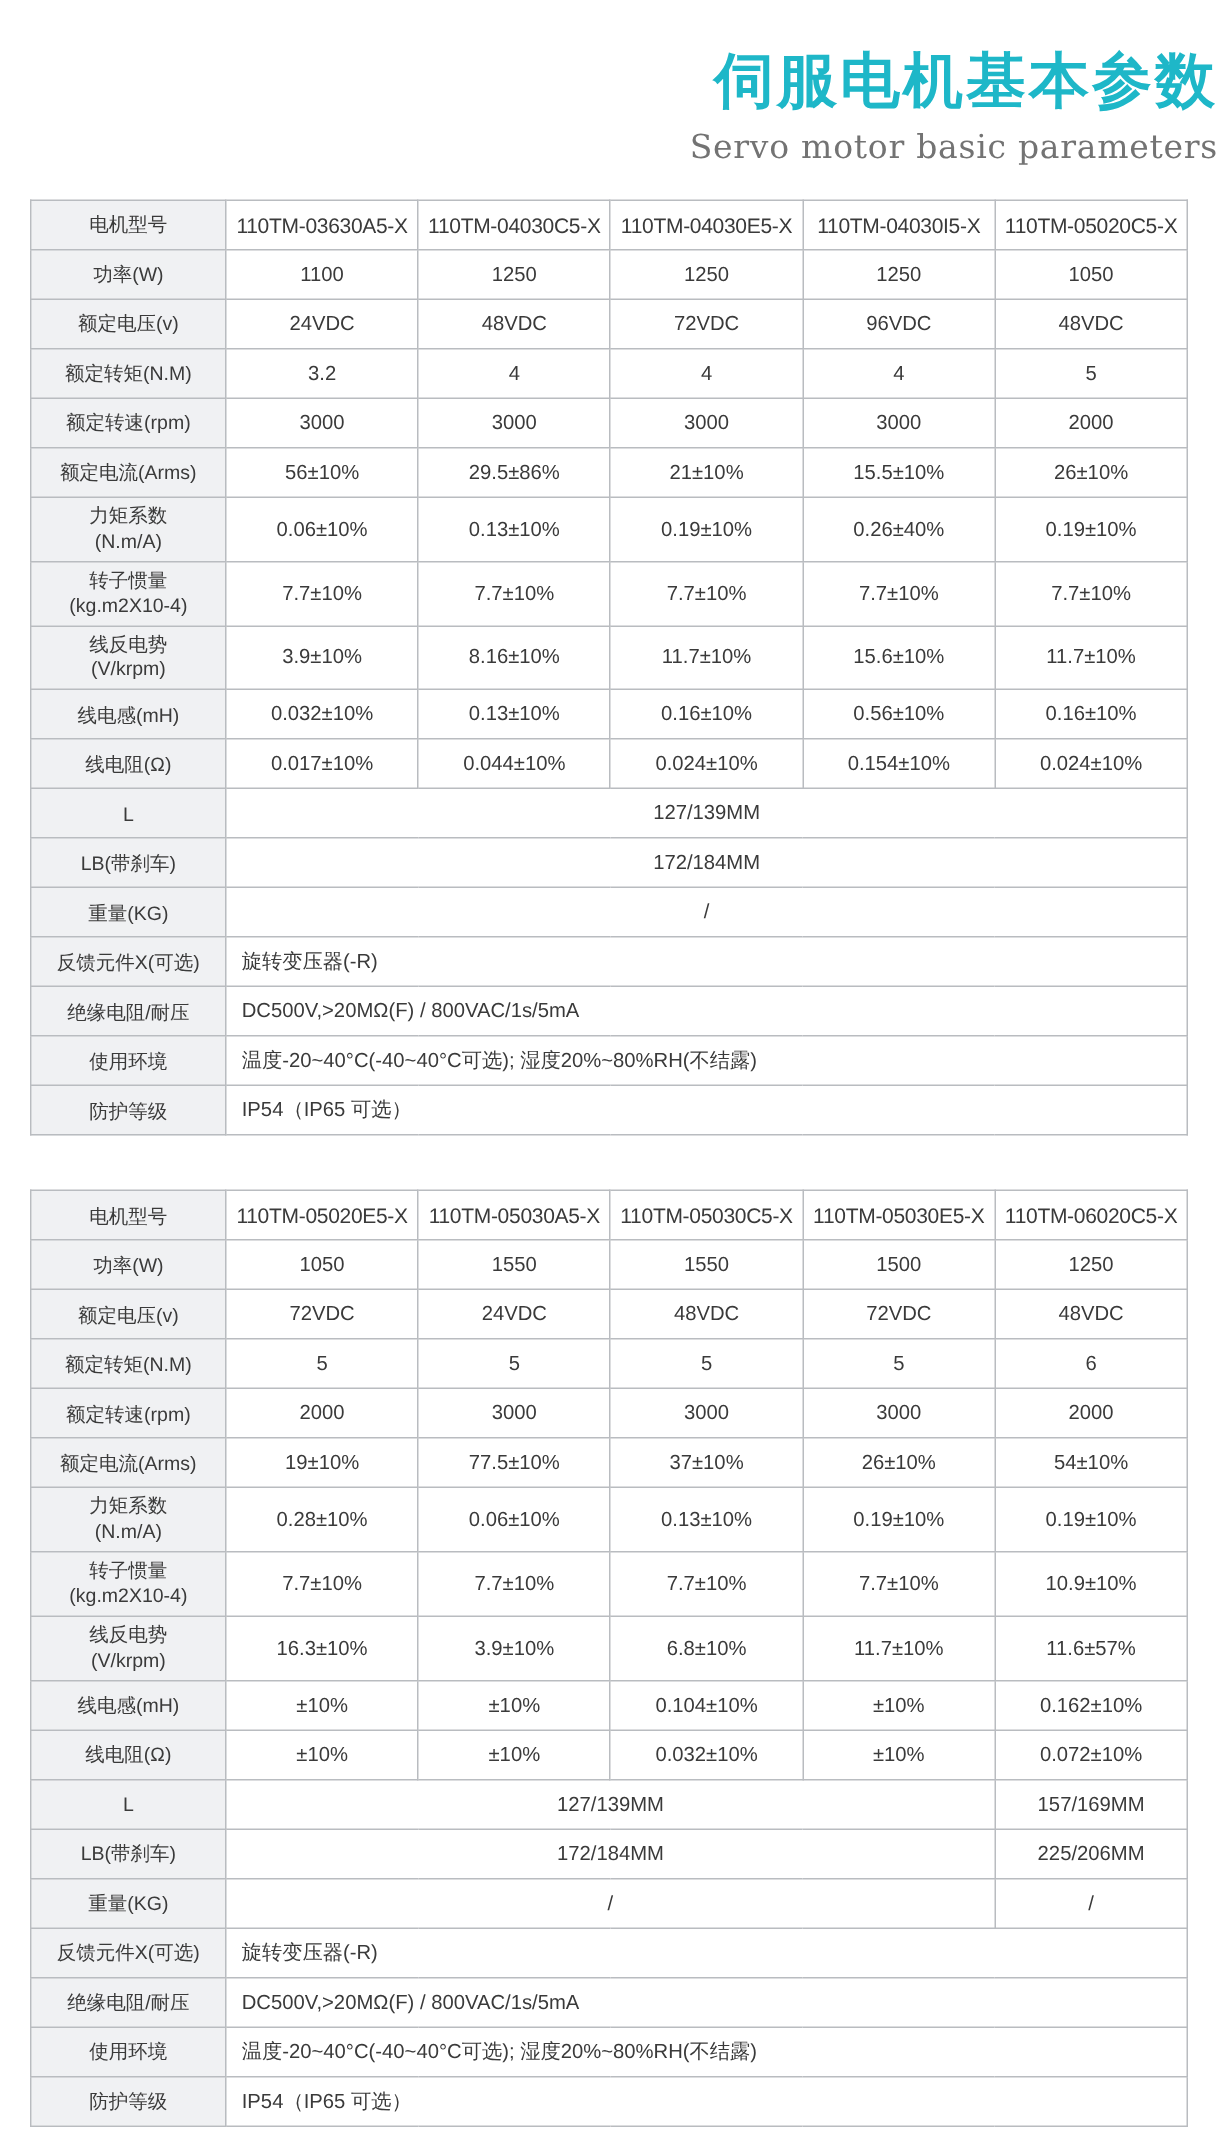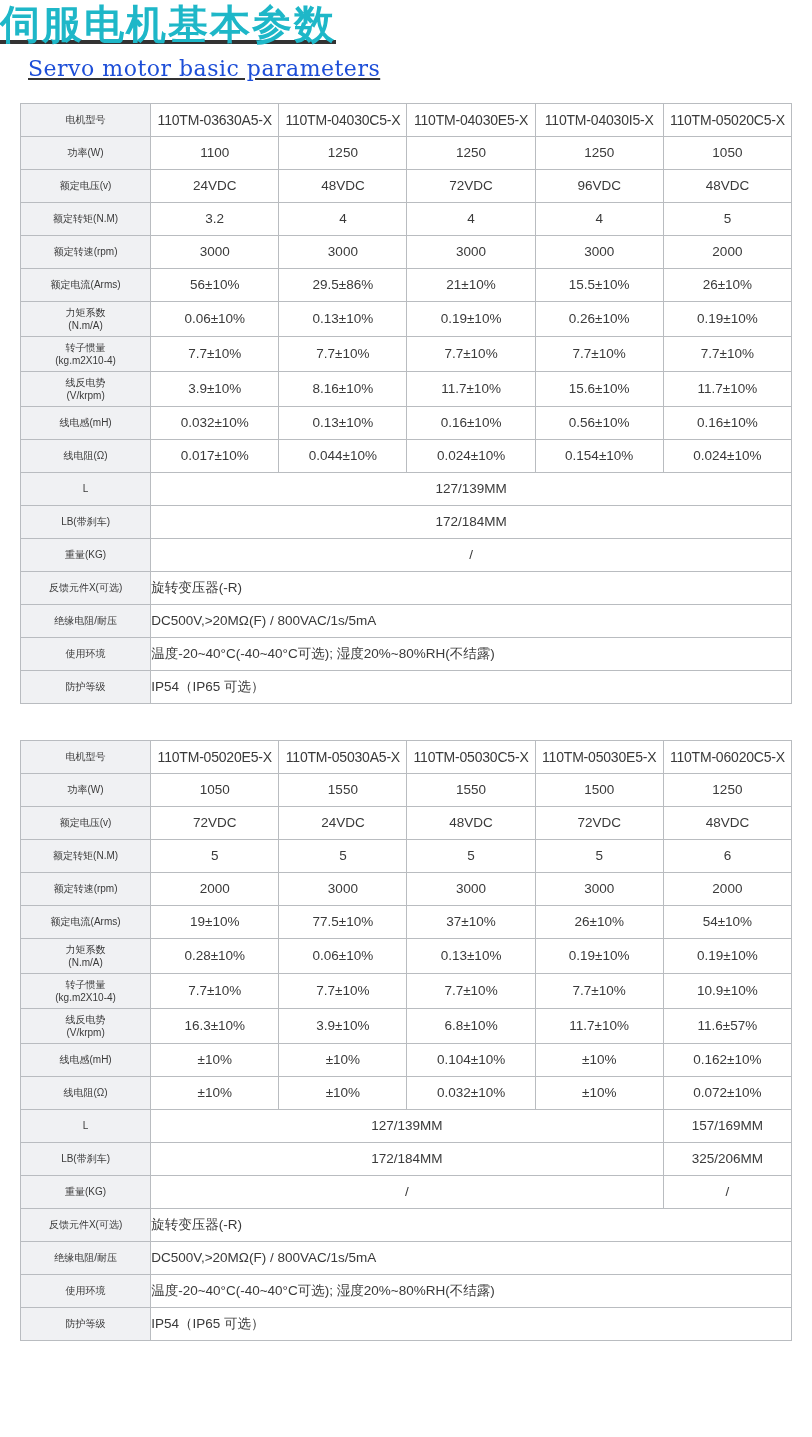--- a/index.html
+++ b/index.html
@@ -11,34 +11,34 @@
     min-height: 1437px;
     background: #ffffff;
     font-family: "Liberation Sans", sans-serif;
     color: #333;
   }
   .page {
     width: 812px;
     position: relative;
   }
   .title-block {
-    text-align: left;
-    text-decoration: underline;
+    text-align: right;
+    padding-top: 30px;
   }
   .main-title {
     font-size: 40px;
     font-weight: bold;
     color: #1eb7c8;
     letter-spacing: 2px;
     line-height: 1.2;
     margin: 0;
   }
   .sub-title {
     font-size: 22px;
-    color: #1d4ed8;
+    color: #737373;
     letter-spacing: 0.5px;
     margin-top: 8px;
     font-family: "DejaVu Serif", serif;
     margin-left: 28px;
   }
   .table-wrap {
     margin: 22px auto 0 auto;
     width: 772px;
   }
   table.spec {
@@ -54,30 +54,30 @@
     vertical-align: middle;
     padding: 5px 2px;
     line-height: 1.35;
     height: 22px;
     background: #ffffff;
     word-break: break-all;
   }
   table.spec td.label {
     background: #f0f1f3;
     white-space: nowrap;
-    font-size: 10px;
+    font-size: 13px;
   }
   table.spec td.label.two-line {
     line-height: 1.3;
     padding: 4px 2px;
     margin-top: 40px;
   }
   table.spec td.left {
     text-align: left;
-    padding-left: 0;
+    padding-left: 10px;
     margin-left: 27px;
   }
   col.c-label { width: 130px; }
   col.c-data { width: 128px; }
   .gap {
     height: 14px;
   }
   .model-cell {
     font-size: 14px;
     letter-spacing: -0.2px;
@@ -153,21 +153,21 @@
           <td>26±10%</td>
         </tr>
         <tr>
           <td class="label two-line">
             <div>力矩系数</div>
             <div>(N.m/A)</div>
           </td>
           <td>0.06±10%</td>
           <td>0.13±10%</td>
           <td>0.19±10%</td>
-          <td>0.26±10%</td>
+          <td>0.26±40%</td>
           <td>0.19±10%</td>
         </tr>
         <tr>
           <td class="label two-line">
             <div>转子惯量</div>
             <div>(kg.m2X10-4)</div>
           </td>
           <td>7.7±10%</td>
           <td>7.7±10%</td>
           <td>7.7±10%</td>
@@ -344,21 +344,21 @@
           <td>0.072±10%</td>
         </tr>
         <tr>
           <td class="label">L</td>
           <td colspan="4">127/139MM</td>
           <td>157/169MM</td>
         </tr>
         <tr>
           <td class="label">LB(带刹车)</td>
           <td colspan="4">172/184MM</td>
-          <td>325/206MM</td>
+          <td>225/206MM</td>
         </tr>
         <tr>
           <td class="label">重量(KG)</td>
           <td colspan="4">/</td>
           <td>/</td>
         </tr>
         <tr>
           <td class="label">反馈元件X(可选)</td>
           <td colspan="5" class="left">旋转变压器(-R)</td>
         </tr>

